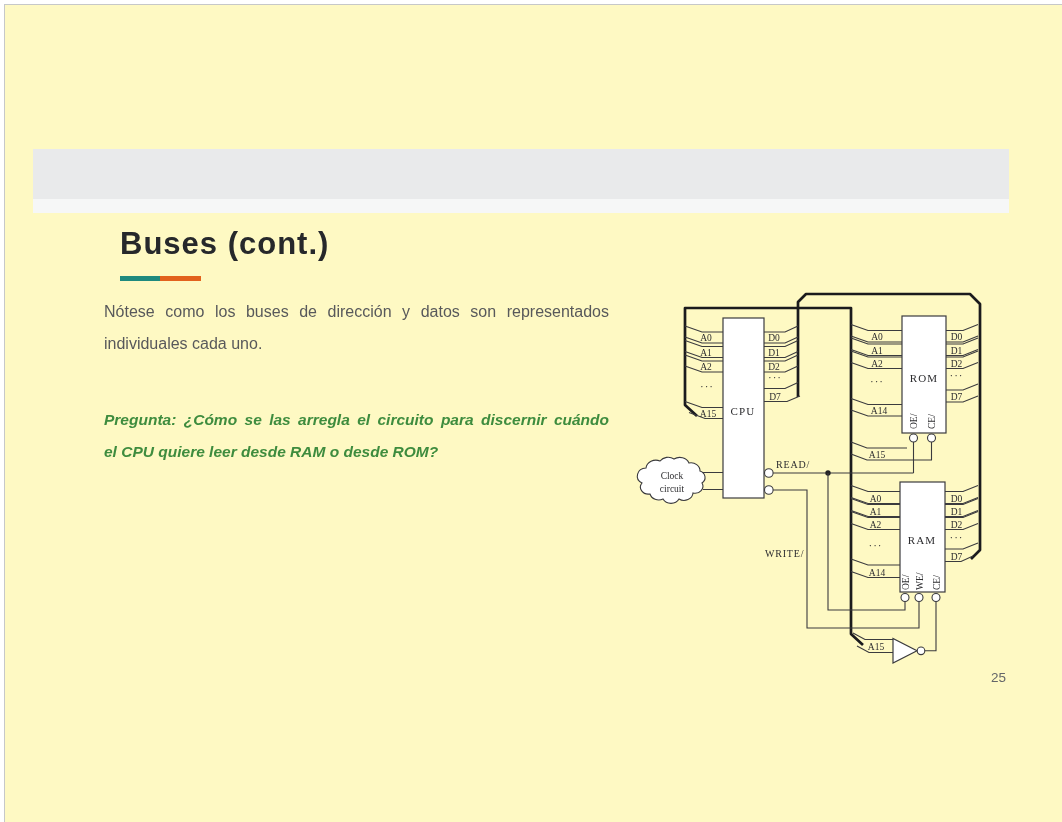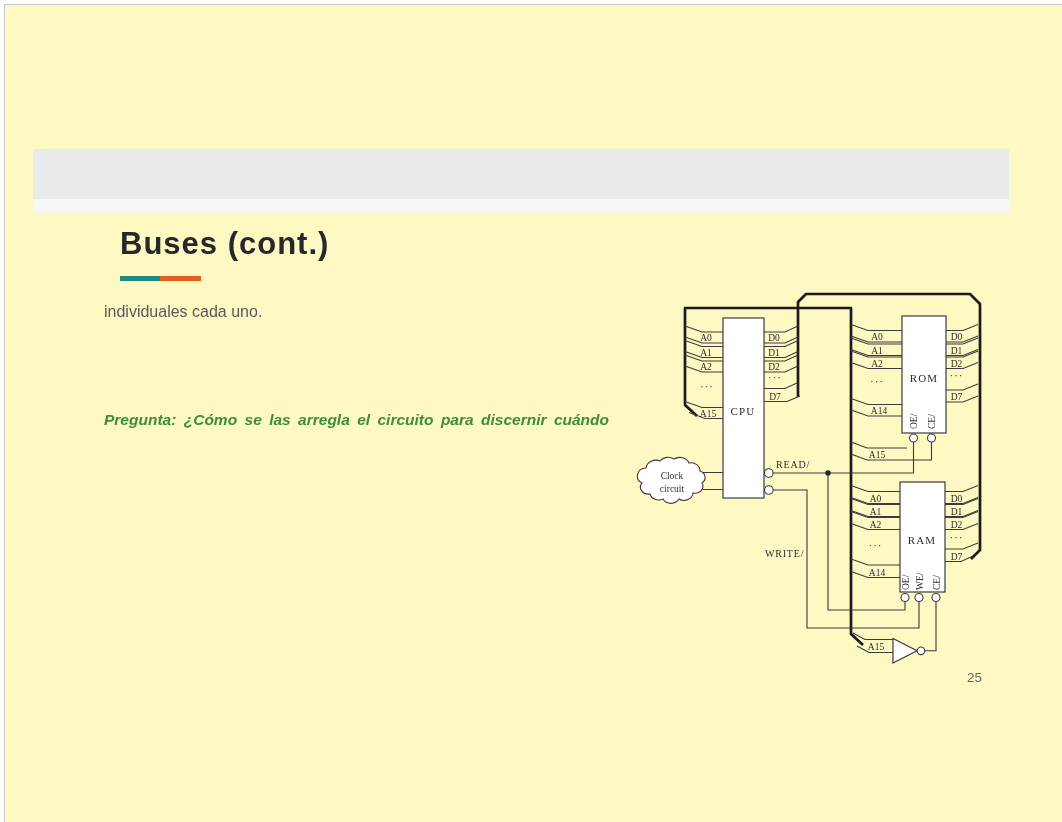--- a/index.html
+++ b/index.html
@@ -24,21 +24,21 @@
   }
   .body-text .ln{white-space:nowrap;text-align:justify;text-align-last:justify;}
   .body-text .ln.last{text-align:left;text-align-last:left;}
   .question{
     position:absolute;left:99px;top:399px;width:505px;
     font-size:15.5px;font-weight:700;color:#3e8c3e;line-height:32px;font-style:italic;
   }
   .question .ln{white-space:nowrap;text-align:justify;text-align-last:justify;}
   .question .ln.last{text-align:left;text-align-last:left;}
   .diagram{position:absolute;left:620px;top:270px;width:400px;height:420px;}
-  .pagenum{position:absolute;left:962px;top:665px;font-size:13.5px;color:#646669;}
+  .pagenum{position:absolute;left:986px;top:665px;font-size:13.5px;color:#646669;}
   
   .w{stroke:#3b3b3e;stroke-width:1.1;fill:none;}
   .bus{stroke:#1b1b1d;stroke-width:2.7;fill:none;stroke-linejoin:round;}
   .chipbox{stroke:#3b3b3e;stroke-width:1.2;fill:#ffffff;}
   .bubble{stroke:#3b3b3e;stroke-width:1.1;fill:#ffffff;}
   .dot{fill:#232326;stroke:none;}
   .lbl{font-family:"Liberation Serif",serif;font-size:9.5px;fill:#2c2c2f;}
   .lblc{font-family:"Liberation Serif",serif;font-size:9.5px;fill:#2c2c2f;text-anchor:middle;}
   .chiplbl{font-family:"Liberation Serif",serif;font-size:11px;letter-spacing:1.2px;fill:#2c2c2f;text-anchor:middle;}
   .dots{font-family:"Liberation Serif",serif;font-size:11px;letter-spacing:1px;fill:#2c2c2f;text-anchor:middle;}
@@ -55,25 +55,27 @@
   <div class="band"></div>
   <div class="band-shadow"></div>
 
   <h1 class="title">Buses (cont.)</h1>
 
   <div class="rule">
     <span class="teal"></span><span class="orange"></span>
   </div>
 
   <div class="body-text">
+    <div class="ln">Nótese como los buses de dirección y datos son representados</div>
     <div class="ln last">individuales cada uno.</div>
   </div>
 
   <div class="question">
     <div class="ln">Pregunta: ¿Cómo se las arregla el circuito para discernir cuándo</div>
+    <div class="ln last">el CPU quiere leer desde RAM o desde ROM?</div>
   </div>
 
   <svg class="diagram" viewBox="620 270 400 420" xmlns="http://www.w3.org/2000/svg">
 
     <path class="bus" d="M 692 411 L 680 400 L 680 303 L 846 303 L 846 629 L 858 640"></path>
     <path class="bus" d="M 793 392 L 793 297 L 801 289 L 965 289 L 975 299 L 975 545 L 966 554"></path>
 
     <g>
       <rect class="chipbox" x="718" y="313" width="41" height="180"></rect>
       <text class="chiplbl" x="738" y="410">CPU</text>

